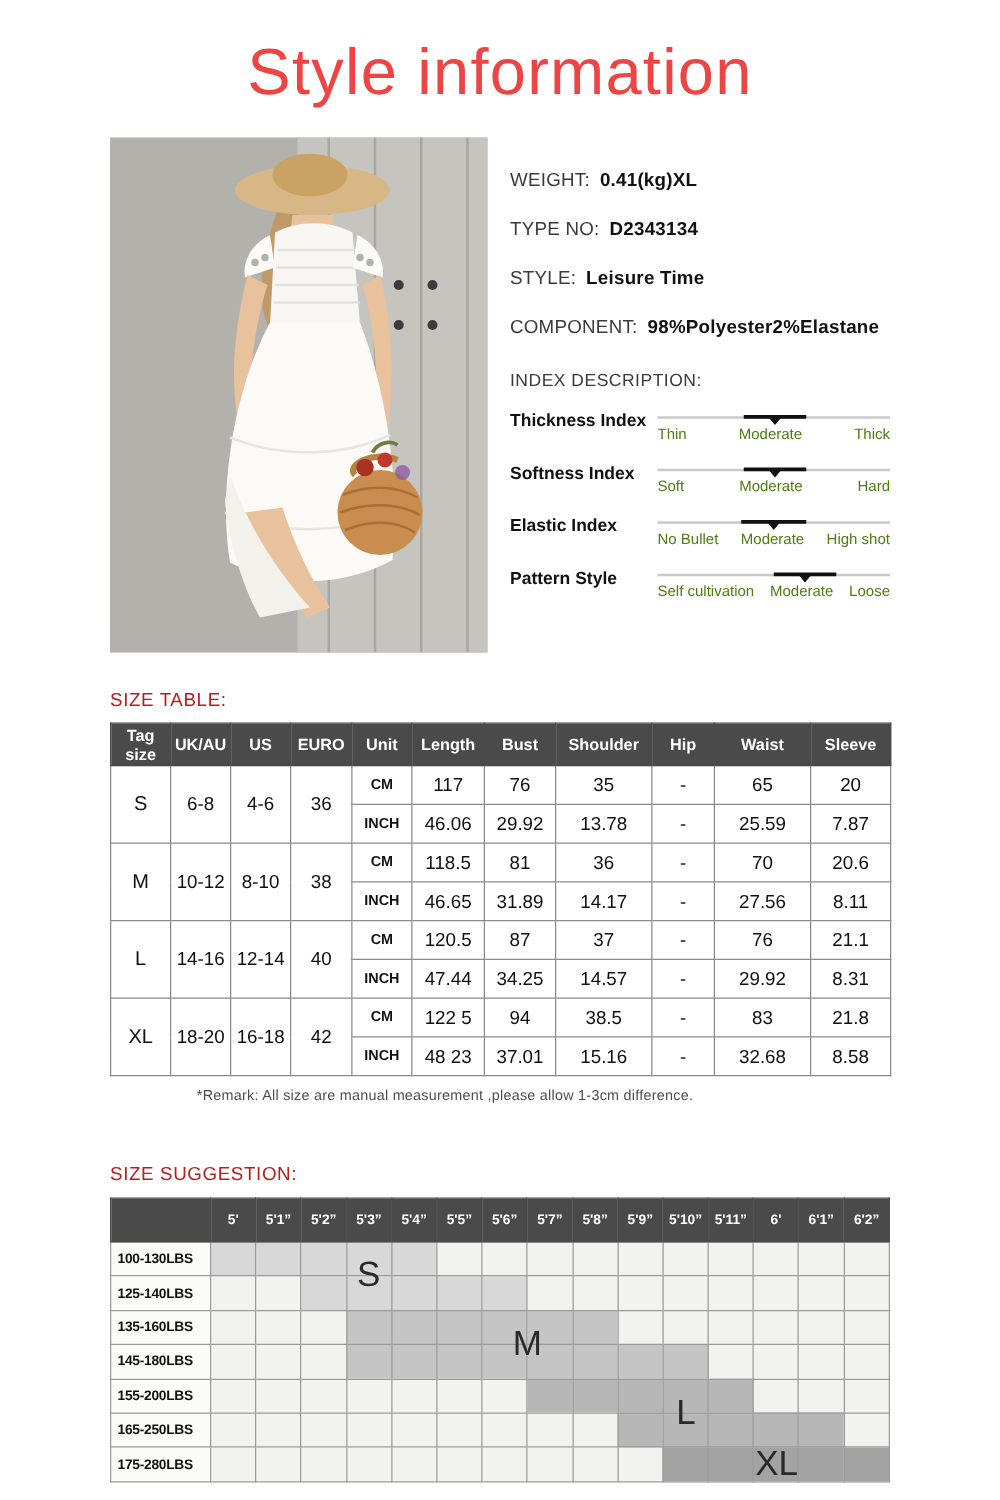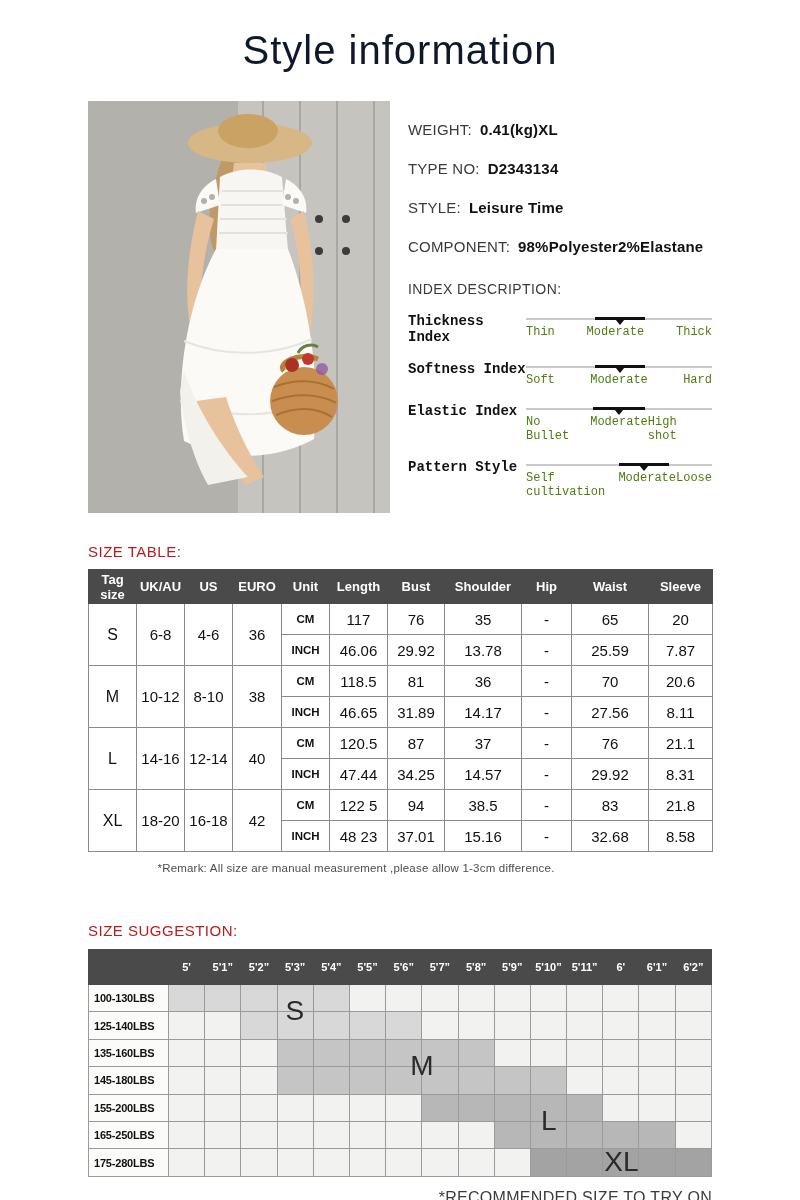--- a/index.html
+++ b/index.html
@@ -2,31 +2,31 @@
 <html><head>
 <meta charset="utf-8">
 <style>
   * { margin:0; padding:0; box-sizing:border-box; }
   html,body { background:#ffffff; }
   body {
     width:800px; height:1200px; margin:0 auto; position:relative;
     font-family:"Liberation Sans", sans-serif; color:#222;
   }
   .page-title {
-    text-align:center; font-size:40px; font-weight:500; letter-spacing:1px;
-    color:#0f172a; padding-top:28px;
-  }
-  .top-section { display:flex; margin:22px 88px 0 88px;align-items:flex-end; }
+    text-align:center; font-size:52px; font-weight:500; letter-spacing:1px;
+    color:#ef4444; padding-top:28px;
+  }
+  .top-section { display:flex; margin:22px 88px 0 88px; }
   .photo-frame { width:302px; height:412px; flex:0 0 302px; overflow:hidden; background:#b5b3ae; }
   .details-col { flex:1; padding-left:18px; padding-top:26px; }
   .detail-line { font-size:15px; margin-bottom:22px; color:#3a3a3a; letter-spacing:.2px; }
   .detail-line .lbl { font-weight:400; color:#3a3a3a; }
   .detail-line .val { font-weight:700; color:#111; margin-left:8px; }
   .index-title { font-size:14px; color:#3a3a3a; margin-top:26px; margin-bottom:14px; letter-spacing:.4px; }
-  .index-row { display:flex; margin-bottom:14px; align-items:flex-start;font-family:Liberation Mono, monospace; }
+  .index-row { display:flex; margin-bottom:14px; align-items:flex-start; }
   .index-name { flex:0 0 118px; font-size:14px; font-weight:700; color:#111; padding-top:2px; }
   .index-slider { flex:1; position:relative; padding-top:6px; }
   .index-track { position:relative; height:3px; }
   .track-base { position:absolute; left:0; right:0; top:1px; height:1.5px; background:#c9c9c9; }
   .track-active { position:absolute; top:0; height:3px; background:#111; }
   .track-marker {
     position:absolute; top:2px; left:50%; transform:translateX(-50%);
     width:0; height:0; border-left:5px solid transparent; border-right:5px solid transparent;
     border-top:6px solid #111;
   }

